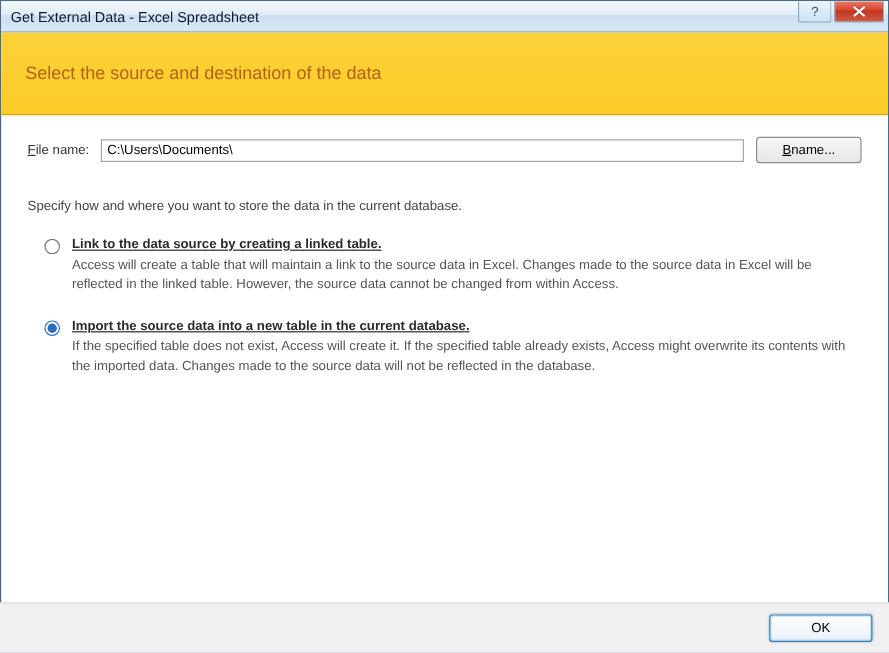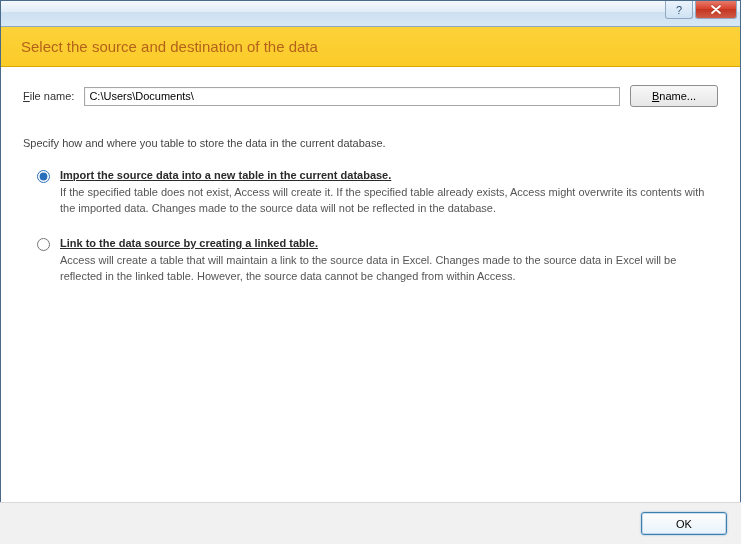--- a/index.html
+++ b/index.html
@@ -44,21 +44,21 @@
     font-size: 11px;
     margin-left: 2px;
   }
   .help-btn { background: linear-gradient(#eaf3fb,#cfe2f3); color:#31506f; }
   .close-btn {
     background: linear-gradient(to bottom,#e67a6b 0%, #d9432e 45%, #c23420 46%, #cf5a46 100%);
     color:#fff; width:42px;
   }
   .close-btn svg { filter: drop-shadow(0 -1px 0 rgba(0,0,0,0.2)); }
   .banner {
-    height: 40px;
+    height: 69px;
     background: linear-gradient(to bottom, #fcd23a 0%, #fbcb28 100%);
     border-bottom: 1px solid #d9a800;
     display:flex;
     align-items:center;
     padding-left:20px;
     color:#b5631b;
     font-size:15px;
   }
   .content {
     padding: 18px 22px 0 22px;
@@ -141,20 +141,21 @@
   .dlg-btn.default {
     border:1px solid #3c7fb1;
     box-shadow: 0 0 0 1px rgba(60,127,177,0.25) inset, 0 0 2px rgba(60,127,177,0.6);
     background: linear-gradient(#fefefe,#e8f2fb);
   }
 </style>
 </head>
 <body>
 
 <div class="titlebar">
+  <span class="title">Get External Data - Excel Spreadsheet</span>
   <div class="title-controls">
     <div class="title-btn help-btn">
       <span>?</span>
     </div>
     <div class="title-btn close-btn">
       <svg width="10" height="9" viewBox="0 0 10 9">
         <path d="M1 1 L9 8 M9 1 L1 8" stroke="#fff" stroke-width="1.8" stroke-linecap="round"></path>
       </svg>
     </div>
   </div>
@@ -166,38 +167,38 @@
 
 <div class="content">
 
 
   <div class="filerow">
     <span class="filelabel"><u>F</u><span>ile name:</span></span>
     <input class="fileinput" type="text" value="C:\Users\Documents\" style="">
     <button class="browse-btn"><u>B</u><span>name...</span></button>
   </div>
 
-  <div class="instruction2">Specify how and where you table to store the data in the current database.</div>
+  <div class="instruction2">Specify how and where you want to store the data in the current database.</div>
 
   <div class="options">
+
+    <label class="option">
+      <input type="radio" name="store" style="">
+      <div class="option-body">
+        <div class="option-title">Link to the data source by creating a linked table.</div>
+        <div class="option-desc">Access will create a table that will maintain a link to the source data in Excel. Changes made to the source data in Excel will be reflected in the linked table. However, the source data cannot be changed from within Access.</div>
+      </div>
+    </label>
 
     <label class="option">
       <input type="radio" name="store" checked="" style="">
       <div class="option-body">
         <div class="option-title">Import the source data into a new table in the current database.</div>
         <div class="option-desc">If the specified table does not exist, Access will create it. If the specified table already exists, Access might overwrite its contents with the imported data. Changes made to the source data will not be reflected in the database.</div>
       </div>
     </label>
 
-    <label class="option">
-      <input type="radio" name="store" style="">
-      <div class="option-body">
-        <div class="option-title">Link to the data source by creating a linked table.</div>
-        <div class="option-desc">Access will create a table that will maintain a link to the source data in Excel. Changes made to the source data in Excel will be reflected in the linked table. However, the source data cannot be changed from within Access.</div>
-      </div>
-    </label>
-
   </div>
 </div>
 
 <div class="footer">
   <button class="dlg-btn default">OK</button>
 </div>
 
 </body></html>

